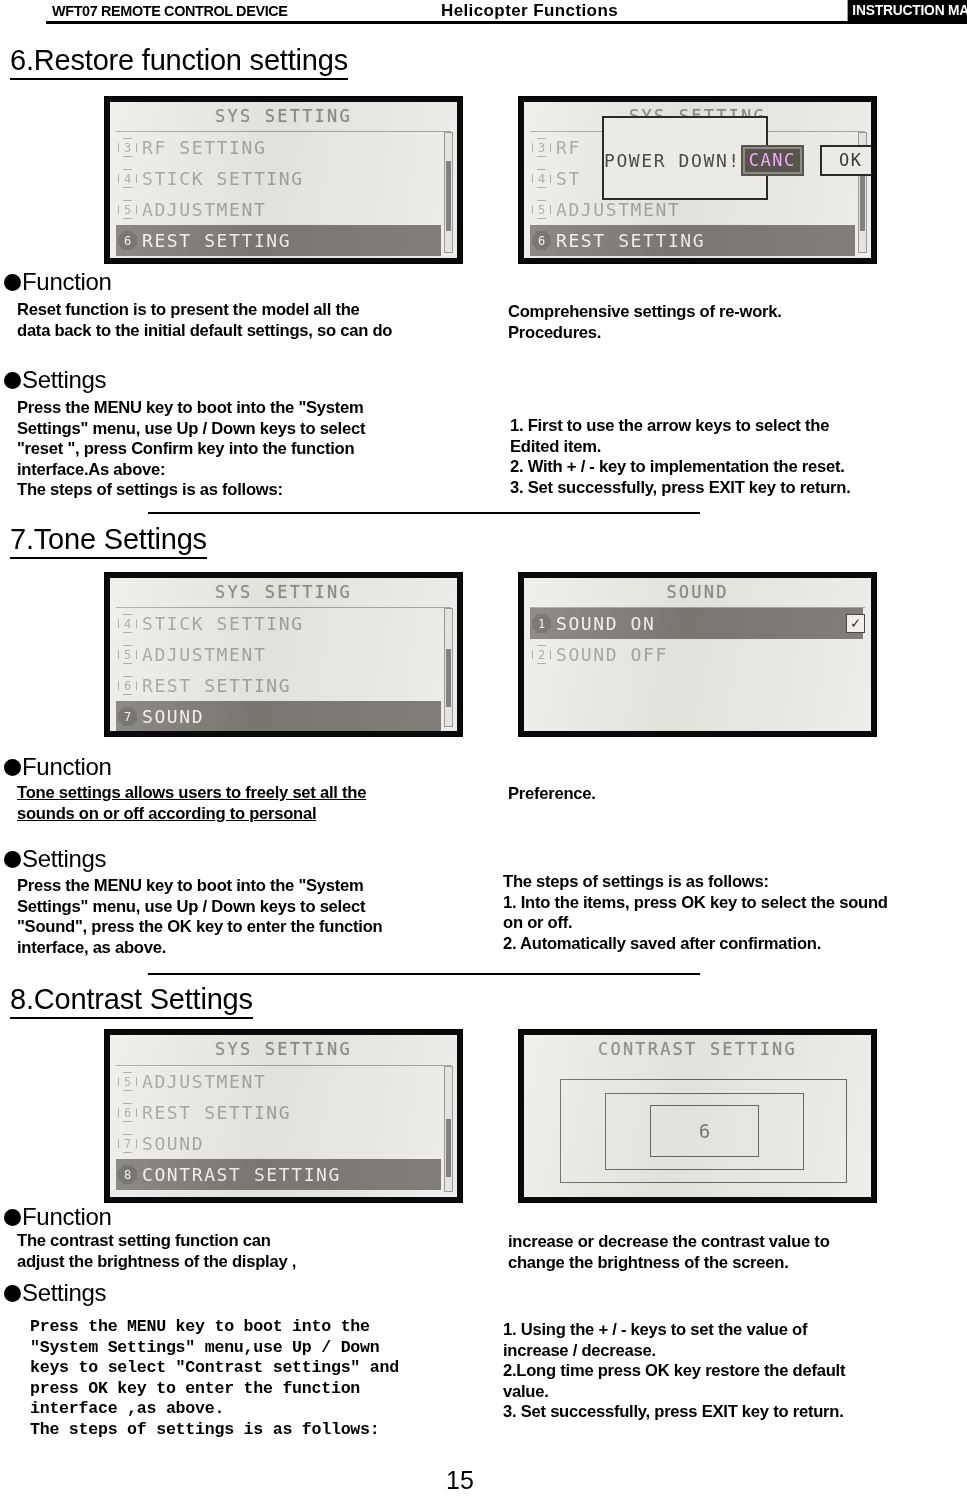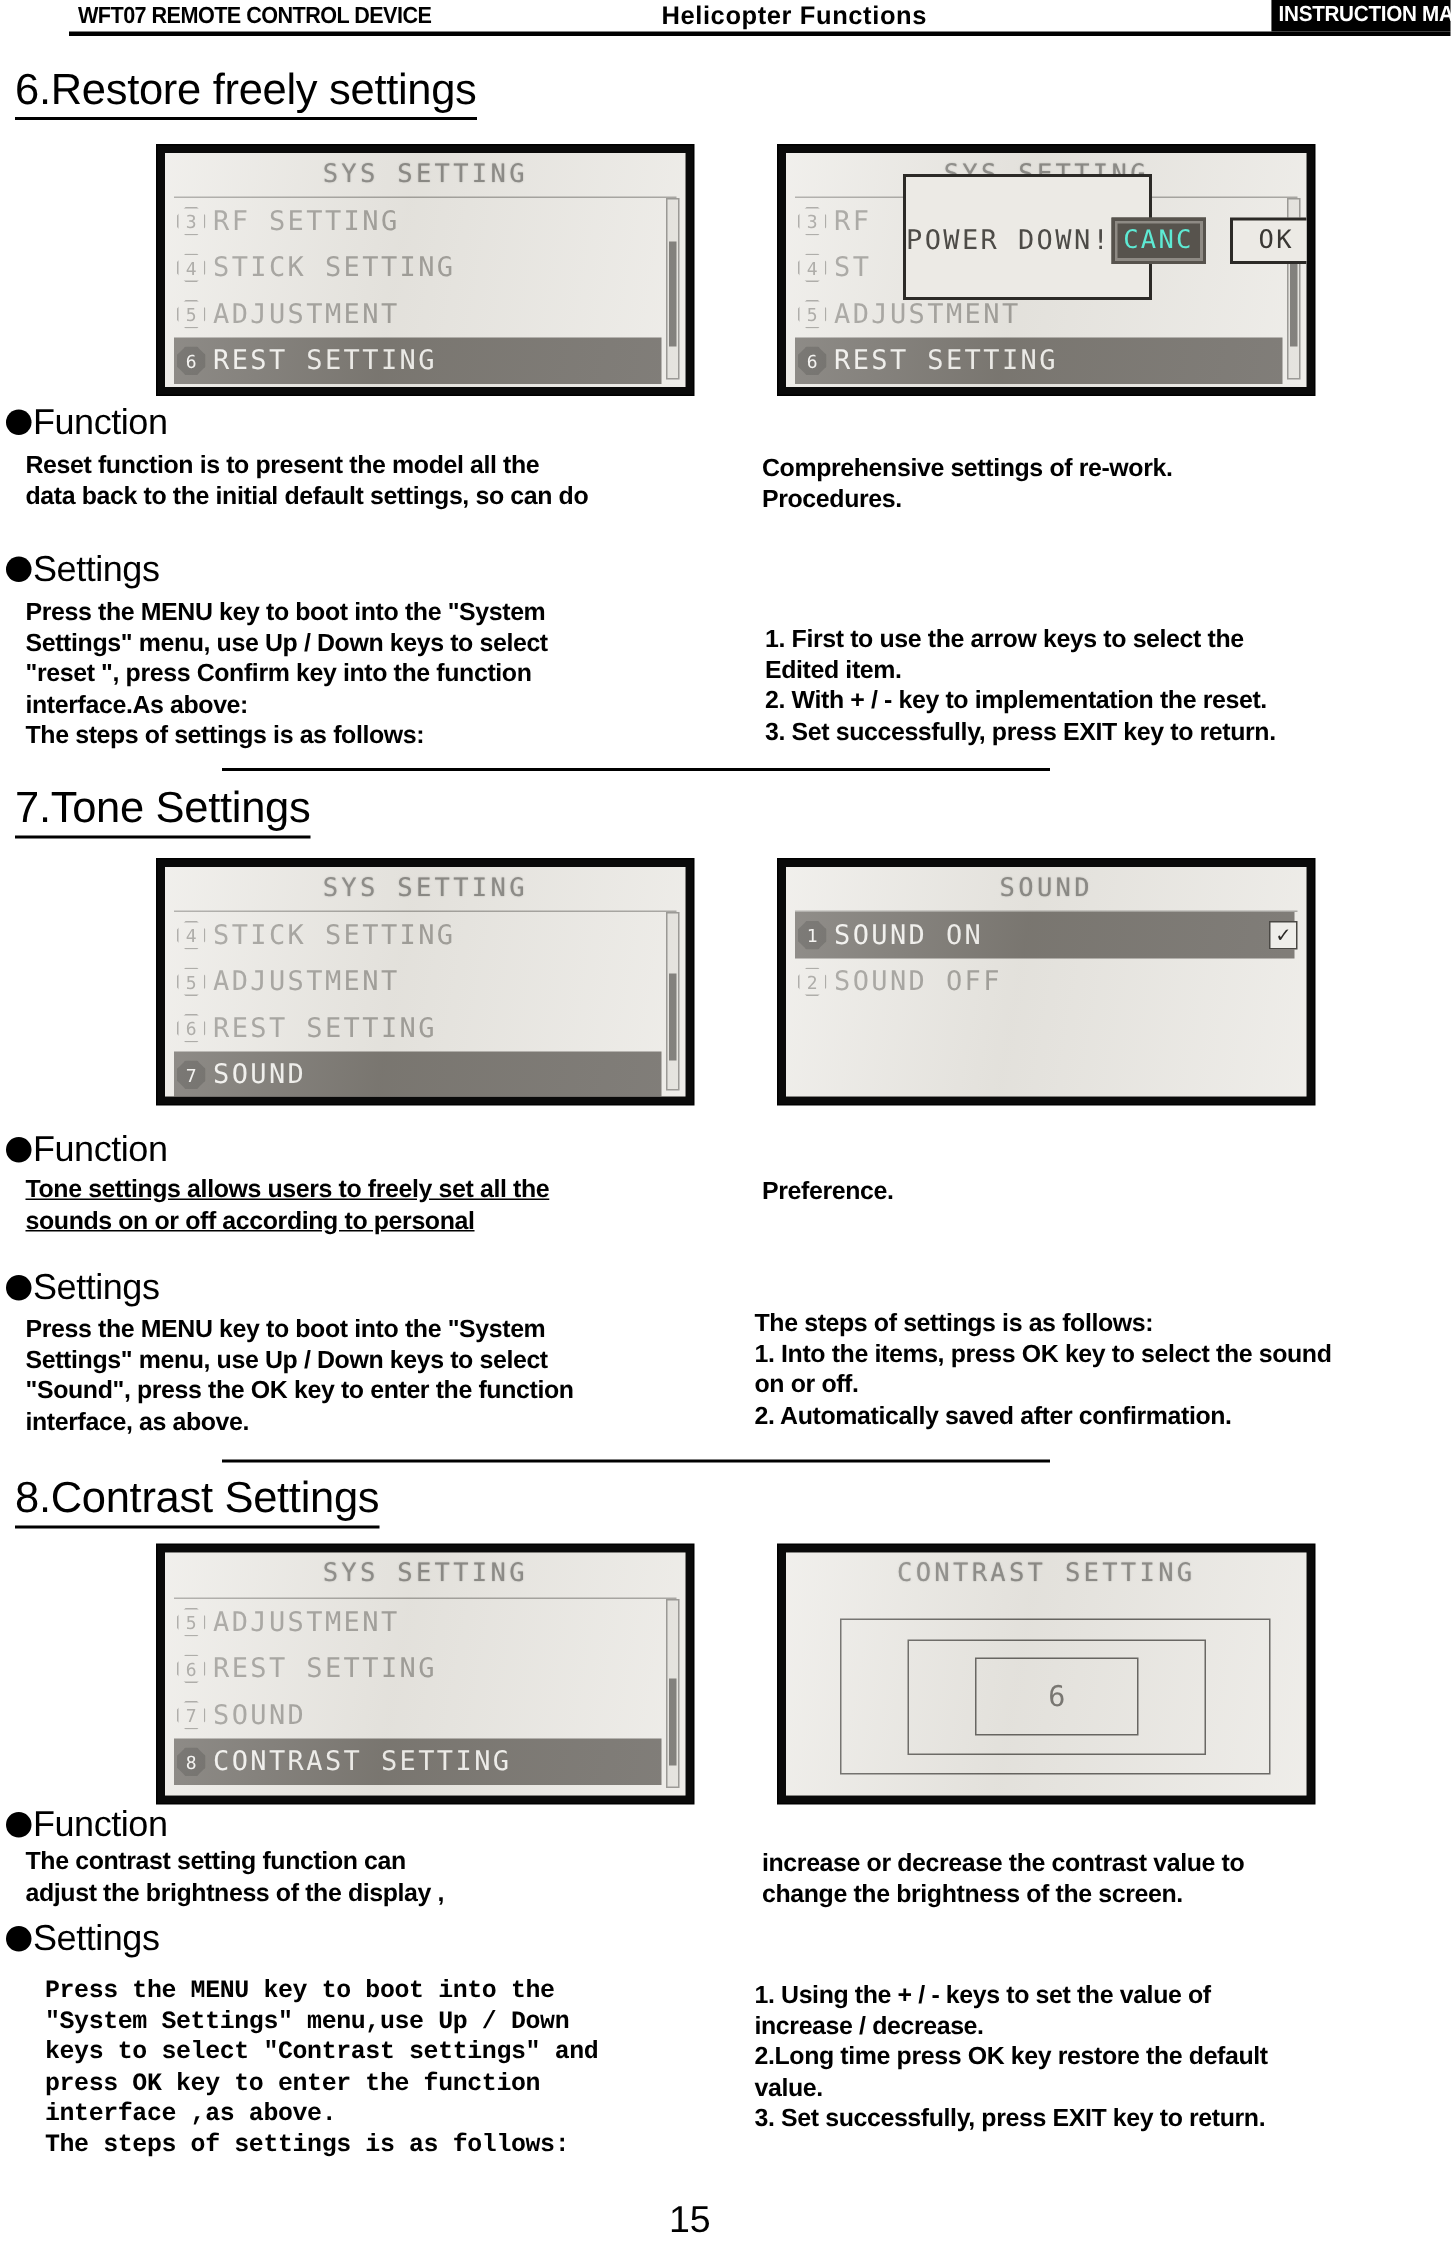--- a/index.html
+++ b/index.html
@@ -207,21 +207,21 @@
     text-align: center;
     font-size: 17px;
     letter-spacing: 1.5px;
     padding: 3px 6px 4px 6px;
     border: 2px solid #2c2a27;
     color: #3a3834;
     background: #eceae5;
   }
   .lcd-btn.sel {
     background: #57534d;
-    color: #5eead4;
+    color: #f0abfc;
     border-color: #57534d;
     box-shadow: inset 0 0 0 2px #8e8a84;
   }
 
   
   .contrast-box-outer {
     position: absolute;
     border: 1.5px solid #3b3935;
   }
   .contrast-box-mid {
@@ -249,21 +249,21 @@
 <body>
 
 <div class="page-header">
   <div class="hdr-left">WFT07 REMOTE CONTROL DEVICE</div>
   <div class="hdr-center">Helicopter Functions</div>
   <div class="hdr-badge">INSTRUCTION MANUAL</div>
 </div>
 
 <div class="abs" style="left:10px; top:44px;">
   <div class="sec-heading">
-    <span class="num">6.</span><span>Restore freely settings</span>
+    <span class="num">6.</span><span>Restore function settings</span>
   </div>
 </div>
 
 <div class="lcd" style="left:105px; top:97px; width:357px; height:166px;">
   <div class="lcd-inner">
     <div class="lcd-title">SYS SETTING</div>
     <div class="lcd-rule" style="top:29px;"></div>
     <div class="lcd-list" style="top:30px;">
       <div class="lcd-row">
         <span class="lcd-badge">3</span>

